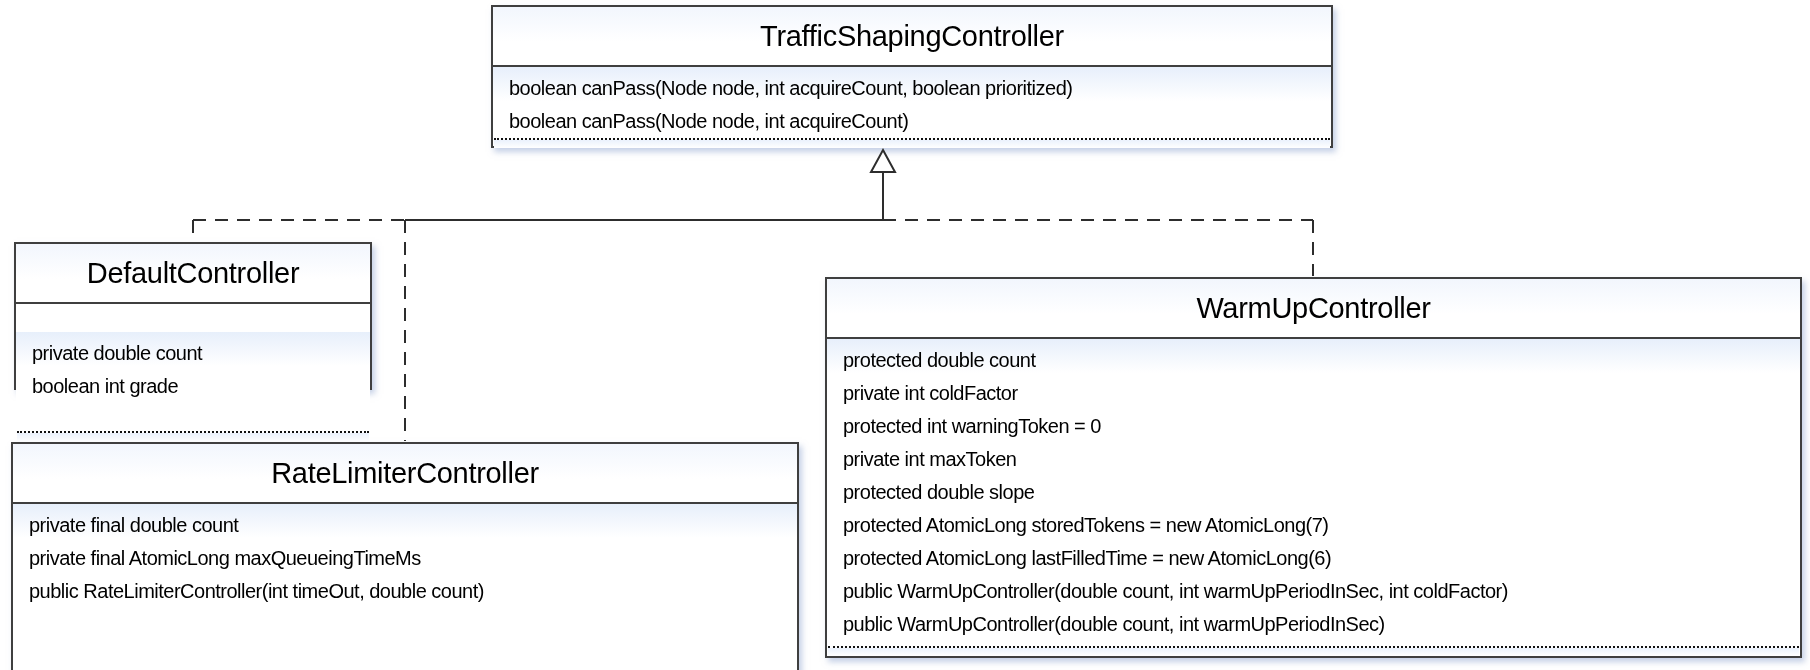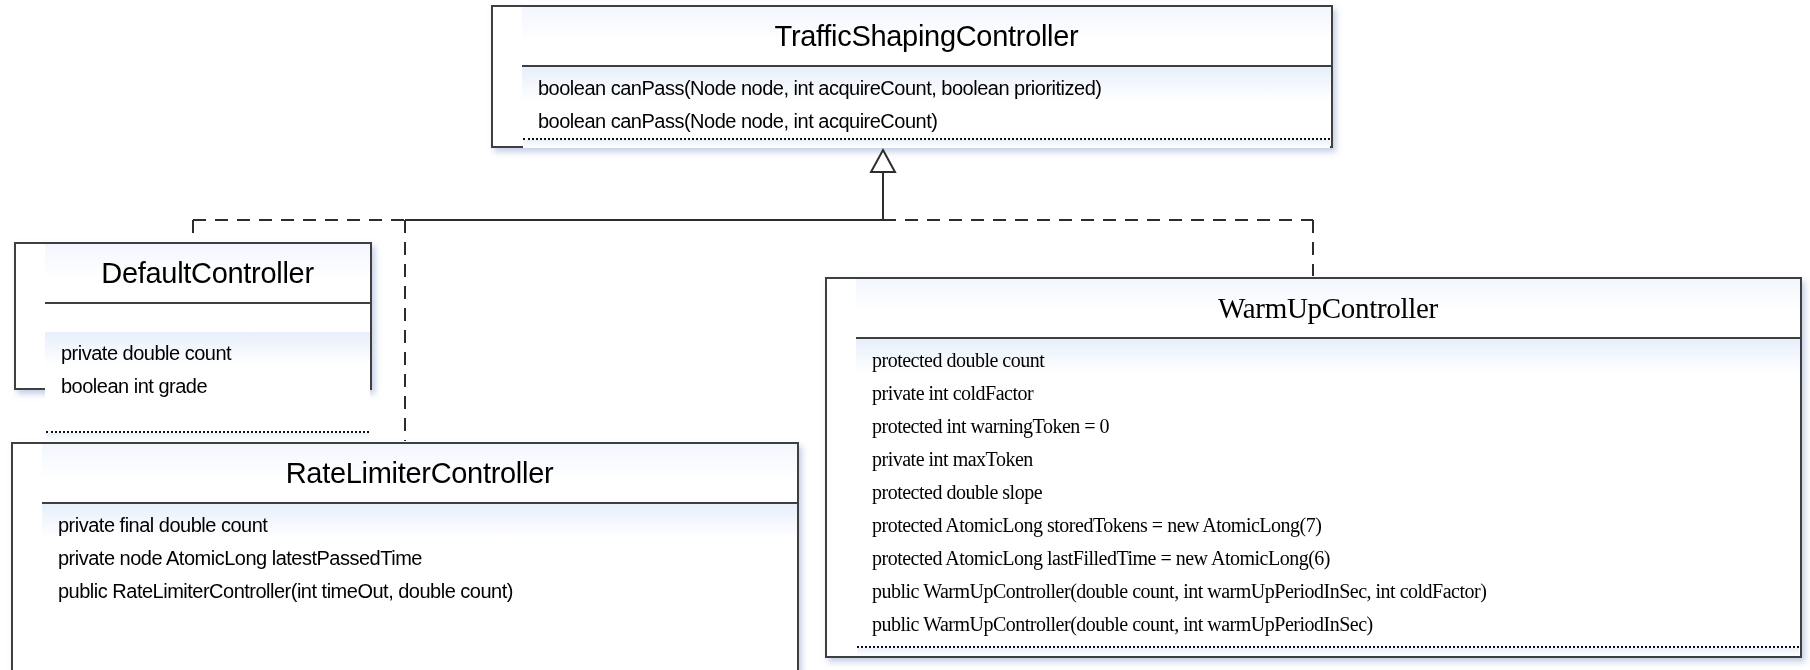--- a/index.html
+++ b/index.html
@@ -19,21 +19,20 @@
 
   
   .uml-class {
     position: absolute;
     box-sizing: border-box;
     background: #ffffff;
     border: 2px solid #3f3f3f;
     box-shadow: 3px 4px 6px rgba(140, 162, 205, 0.50);
     display: flex;
     flex-direction: column;
-    padding-left: 29px;
   }
   .uml-title {
     flex: 0 0 auto;
     height: 58px;
     display: flex;
     align-items: center;
     justify-content: center;
     font-size: 29px;
     letter-spacing: -0.3px;
     border-bottom: 2px solid #3f3f3f;
@@ -55,21 +54,21 @@
     height: 8px;
     margin: 0 1px;
     border-top: 2px dotted #111111;
     background: linear-gradient(180deg, #eaf1fc 0%, #ffffff 100%);
   }
 
   
   #cls-traffic { left: 491px; top: 5px;   width: 842px; height: 143px; }
   #cls-default { left: 14px;  top: 242px; width: 358px; height: 148px; gap: 28px; }
   #cls-rate    { left: 11px;  top: 442px; width: 788px; height: 242px; }
-  #cls-warmup  { left: 825px; top: 277px; width: 977px; height: 381px; font-family: Liberation Serif, serif; }
+  #cls-warmup  { left: 825px; top: 277px; width: 977px; height: 381px; }
 
   
   #connectors {
     position: absolute;
     left: 0; top: 0;
     width: 1810px;
     height: 670px;
     pointer-events: none;
   }
 </style>
@@ -93,21 +92,21 @@
         <div class="uml-member">private double count</div>
         <div class="uml-member">boolean int grade</div>
       </div>
     <div class="uml-footer"></div>
   </div>
 
   <div class="uml-class" id="cls-rate">
     <div class="uml-title">RateLimiterController</div>
     <div class="uml-members">
         <div class="uml-member">private final double count</div>
-        <div class="uml-member">private node AtomicLong latestPassedTime</div>
+        <div class="uml-member">private final AtomicLong maxQueueingTimeMs</div>
         <div class="uml-member">public RateLimiterController(int timeOut, double count)</div>
       </div>
     <div class="uml-footer"></div>
   </div>
 
   <div class="uml-class" id="cls-warmup">
     <div class="uml-title">WarmUpController</div>
     <div class="uml-members">
         <div class="uml-member">protected double count</div>
         <div class="uml-member">private int coldFactor</div>

